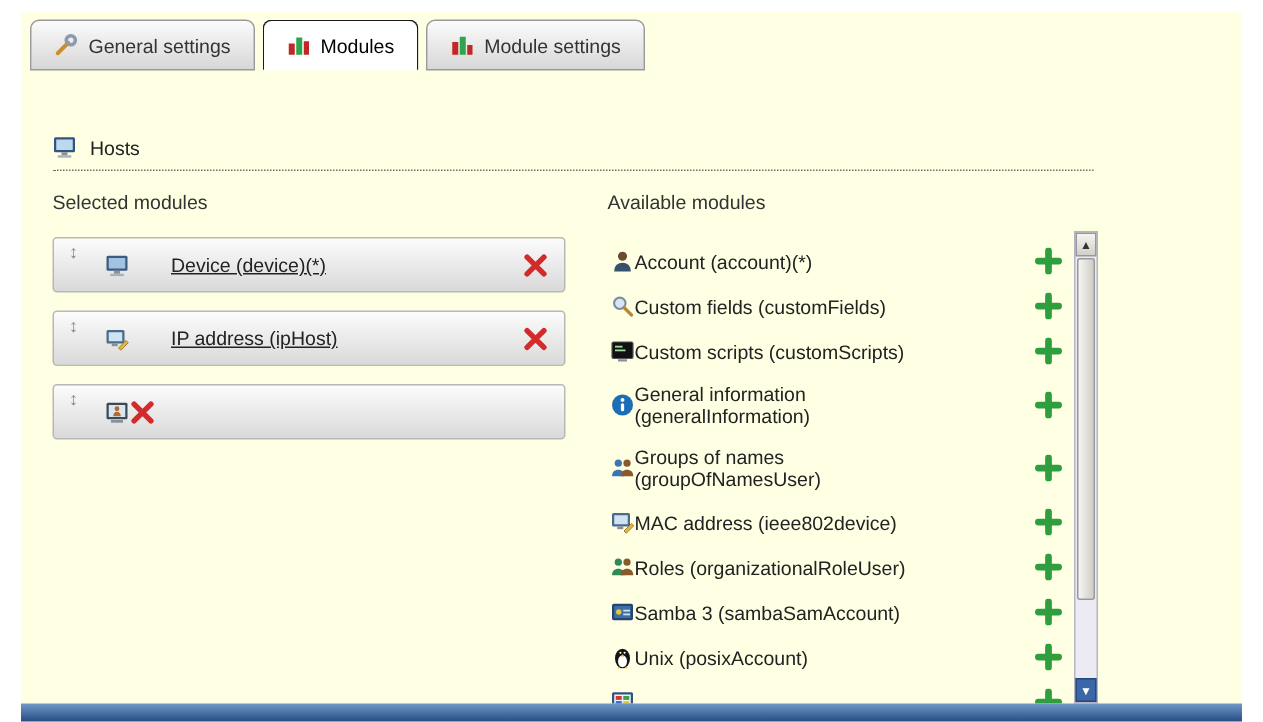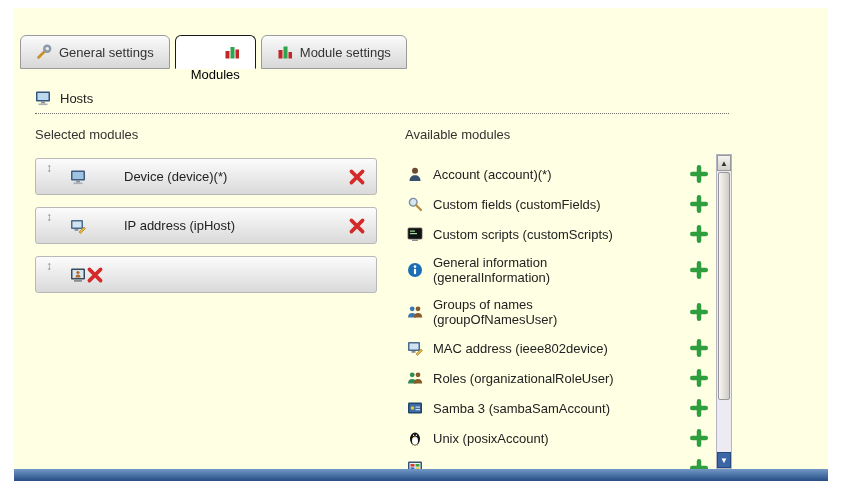--- a/index.html
+++ b/index.html
@@ -10,30 +10,29 @@
     font-family:"Liberation Sans", sans-serif;
     font-size:13px; color:#222;
   }
   .panel {
     position:absolute; left:14px; top:8px; width:814px; height:473px;
     background:#feffe3;
   }
   
   .tabbar { position:absolute; left:6px; top:5px; display:flex; gap:5px; align-items:flex-end; }
   .tab {
-    display:flex; align-items:flex-end; gap:7px;
+    display:flex; align-items:center; gap:7px;
     padding:8px 15px; height:34px;
     background:linear-gradient(#fbfbfb,#d7d7d7);
     border:1px solid #9a9a9a; border-radius:6px 6px 0 0;
-    color:#333; cursor:pointer; white-space:nowrap;margin-top:22px;
+    color:#333; cursor:pointer; white-space:nowrap;
   }
   .tab.active {
     background:#ffffff; border:1px solid #1a1a1a; border-bottom-color:#ffffff;
     color:#000;
-    flex-direction:column;
   }
   .tab .ticon { width:16px; height:16px; display:inline-block; }
   .tab .ticon svg { width:16px; height:16px; display:block; }
 
   
   .hosts {
     position:absolute; left:21px; top:82px; width:694px;
     display:flex; align-items:center; gap:9px;
     font-weight:normal; padding-bottom:7px;
     border-bottom:1px dotted #6e6e6e;
@@ -47,32 +46,32 @@
   
   .sel-list { position:absolute; left:21px; top:150px; width:342px; display:flex; flex-direction:column; gap:12px; }
   .sel-row {
     height:37px; display:flex; align-items:center;
     background:linear-gradient(#fcfcfc,#d9d9d9);
     border:1px solid #b8b8b8; border-radius:3px;
     padding:0 10px; cursor:move;
   }
   .drag-handle { color:#8a8a8a; font-size:12px; align-self:flex-start; line-height:14px; margin-top:2px; width:12px; cursor:ns-resize; }
   .sel-row .micon { margin-left:12px; }
-  .sel-row .mlabel { margin-left:38px; flex:1; }
+  .sel-row .mlabel { margin-left:28px; flex:1;text-decoration:underline; }
   .remove-btn { width:18px; height:18px; border:none; background:transparent; padding:0; cursor:pointer; }
   .remove-btn svg { width:18px; height:18px; display:block; }
 
   .micon { width:16px; height:16px; flex:0 0 16px; }
   .micon svg { width:16px; height:16px; display:block; }
 
   
   .avail { position:absolute; left:391px; top:146px; width:327px; height:315px; display:flex; }
   .avail-list { flex:1; overflow:hidden; padding-top:5px; }
   .av-row { display:flex; align-items:center; padding:6px 8px 6px 2px; }
-  .av-row .mlabel { margin-left:10px; flex:1; max-width:218px; line-height:15px; }
+  .av-row .mlabel { flex:1; max-width:218px; line-height:15px; }
   .add-btn { width:18px; height:18px; border:none; background:transparent; padding:0; cursor:pointer; margin-left:auto; }
   .add-btn svg { width:18px; height:18px; display:block; }
 
   
   .sb { width:16px; background:#ecebf3; border:1px solid #b4b4c4; display:flex; flex-direction:column; }
   .sb-btn {
     height:16px; flex:0 0 16px; display:flex; align-items:center; justify-content:center;
     background:linear-gradient(#f5f4f0,#d3d0c8); border:1px solid #98989a;
     font-size:8px; color:#333; cursor:pointer; padding:0;
   }

